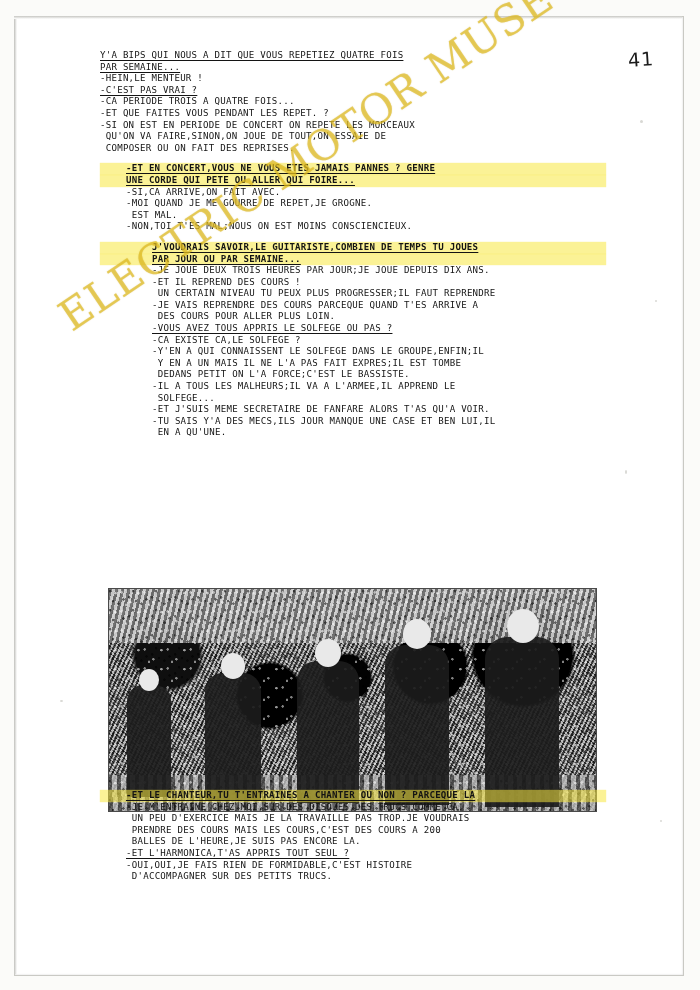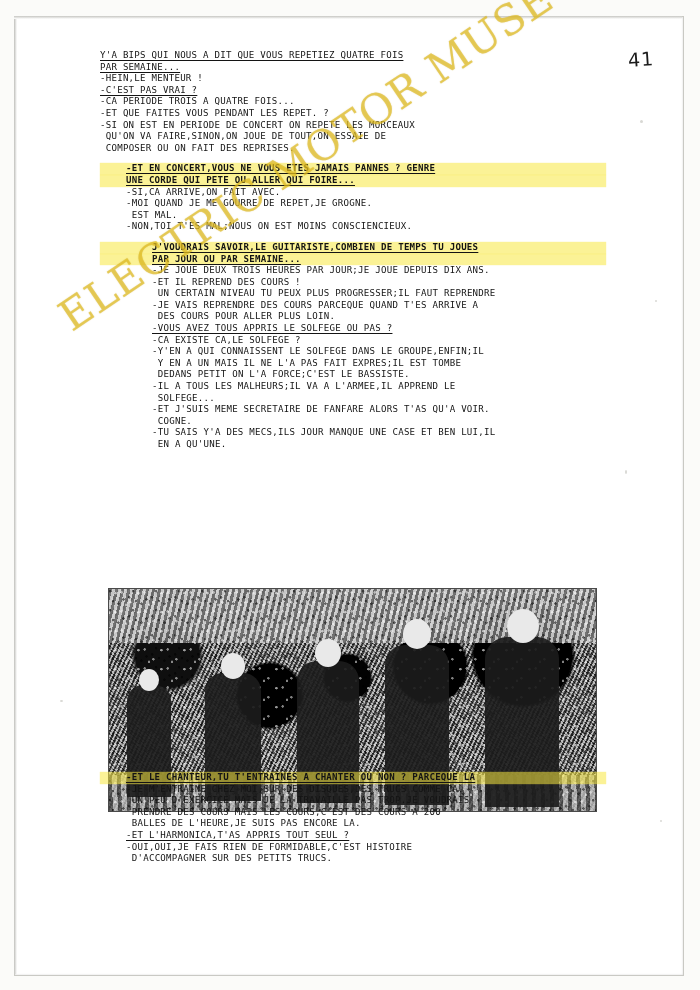--- a/index.html
+++ b/index.html
@@ -222,21 +222,20 @@
     <div class="line indent2">-JE VAIS REPRENDRE DES COURS PARCEQUE QUAND T'ES ARRIVE A</div>
     <div class="line indent2"> DES COURS POUR ALLER PLUS LOIN.</div>
     <div class="line indent2 u">-VOUS AVEZ TOUS APPRIS LE SOLFEGE OU PAS ?</div>
     <div class="line indent2">-CA EXISTE CA,LE SOLFEGE ?</div>
     <div class="line indent2">-Y'EN A QUI CONNAISSENT LE SOLFEGE DANS LE GROUPE,ENFIN;IL</div>
     <div class="line indent2"> Y EN A UN MAIS IL NE L'A PAS FAIT EXPRES;IL EST TOMBE</div>
     <div class="line indent2"> DEDANS PETIT ON L'A FORCE;C'EST LE BASSISTE.</div>
     <div class="line indent2">-IL A TOUS LES MALHEURS;IL VA A L'ARMEE,IL APPREND LE</div>
     <div class="line indent2"> SOLFEGE...</div>
     <div class="line indent2">-ET J'SUIS MEME SECRETAIRE DE FANFARE ALORS T'AS QU'A VOIR.</div>
-    <div class="line indent2"> COGNE.</div>
     <div class="line indent2">-TU SAIS Y'A DES MECS,ILS JOUR MANQUE UNE CASE ET BEN LUI,IL</div>
     <div class="line indent2"> EN A QU'UNE.</div>
   </div>
 
   <div class="photo-wrap">
     <div class="photo"></div>
     <div class="photo-top-band"></div>
     <div class="photo-floor"></div>
     <div class="photo-grain"></div>
     <div class="fig" style="left:18px;top:96px;width:44px;height:112px;border-radius:16px 16px 0 0;"></div>
@@ -244,21 +243,21 @@
     <div class="fig" style="left:96px;top:84px;width:56px;height:128px;border-radius:18px 18px 0 0;"></div>
     <div class="fig-head" style="left:112px;top:64px;width:24px;height:26px;"></div>
     <div class="fig" style="left:188px;top:72px;width:62px;height:142px;border-radius:20px 20px 0 0;"></div>
     <div class="fig-head" style="left:206px;top:50px;width:26px;height:28px;"></div>
     <div class="fig" style="left:276px;top:56px;width:64px;height:160px;border-radius:20px 20px 0 0;"></div>
     <div class="fig-head" style="left:294px;top:30px;width:28px;height:30px;"></div>
     <div class="fig" style="left:376px;top:48px;width:74px;height:170px;border-radius:22px 22px 0 0;"></div>
     <div class="fig-head" style="left:398px;top:20px;width:32px;height:34px;"></div>
   </div>
 
-  <div class="content" style="top:772px;">
+  <div class="content" style="top:790px;">
     <div class="line indent1 u hl">-ET LE CHANTEUR,TU T'ENTRAINES A CHANTER OU NON ? PARCEQUE LA</div>
     <div class="line indent1">-JE M'ENTRAINE CHEZ MOI,SUR DES DISQUES,DES TRUCS COMME CA.</div>
     <div class="line indent1"> UN PEU D'EXERCICE MAIS JE LA TRAVAILLE PAS TROP.JE VOUDRAIS</div>
     <div class="line indent1"> PRENDRE DES COURS MAIS LES COURS,C'EST DES COURS A 200</div>
     <div class="line indent1"> BALLES DE L'HEURE,JE SUIS PAS ENCORE LA.</div>
     <div class="line indent1 u">-ET L'HARMONICA,T'AS APPRIS TOUT SEUL ?</div>
     <div class="line indent1">-OUI,OUI,JE FAIS RIEN DE FORMIDABLE,C'EST HISTOIRE</div>
     <div class="line indent1"> D'ACCOMPAGNER SUR DES PETITS TRUCS.</div>
   </div>
 

